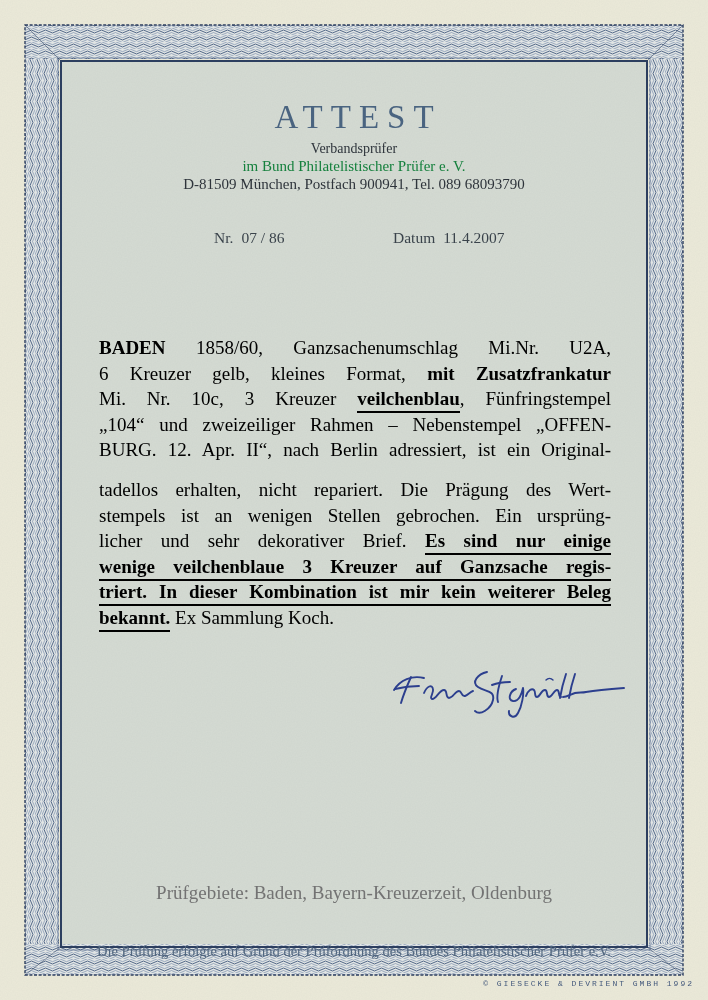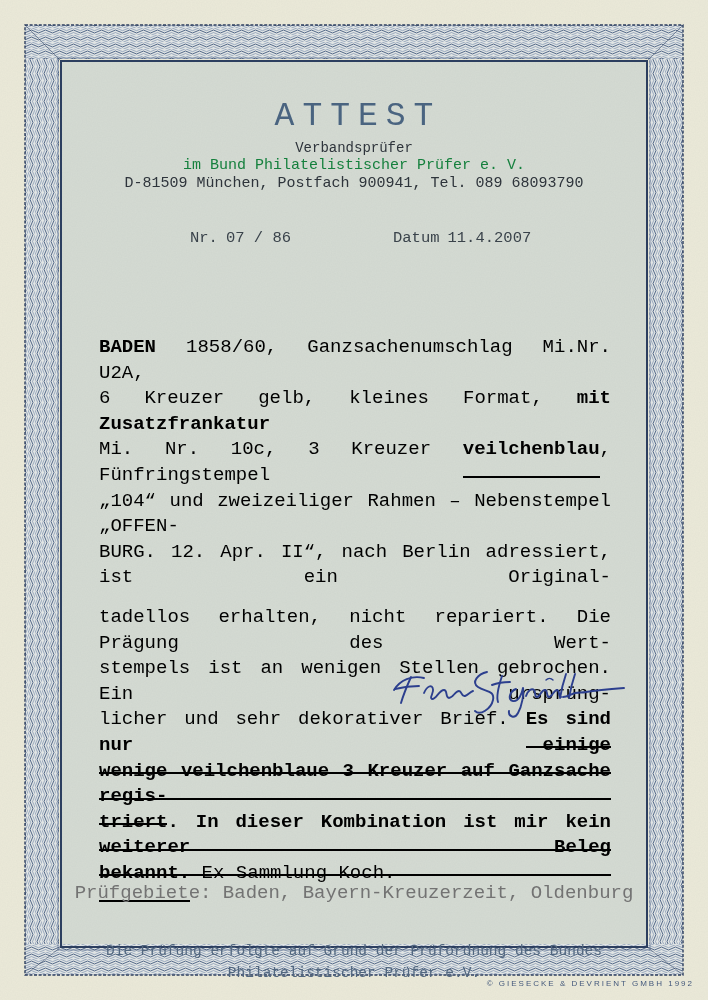--- a/index.html
+++ b/index.html
@@ -4,54 +4,54 @@
 <style>
   html,body { margin:0; padding:0; background:#ffffff; }
   .page {
     position:relative; width:708px; height:1000px; overflow:hidden;
     background:#ecead9;
     font-family:"Liberation Serif", serif;
   }
   .frame-svg { position:absolute; left:0; top:0; z-index:1; }
   .inner {
     position:absolute; left:62px; top:62px; width:584px; height:884px;
-    z-index:3; color:#262b30;font-family:Liberation Mono, monospace;
+    z-index:3; color:#262b30;
   }
   .cert-header { position:absolute; top:34px; left:0; width:100%; text-align:center; }
   .cert-title {
     font-size:33px; letter-spacing:8px; color:#4a6480; line-height:42px;
     font-weight:400; text-indent:8px;
   }
   .examiner-name {
     font-size:23px; font-weight:bold; color:#23282e; letter-spacing:1px;
     line-height:28px; margin-top:6px;
   }
   .examiner-role { font-size:14px; color:#2e343b; line-height:17px; margin-top:2px; }
   .examiner-assoc { font-size:15px; color:#15803d; line-height:18px; }
   .examiner-addr { font-size:15px; color:#2e343b; line-height:18px; }
   .meta-row { position:absolute; top:167px; left:0; width:100%; height:20px; font-size:15.5px; color:#3a434b; }
-  .meta-number { position:absolute; left:128px; }
+  .meta-number { position:absolute; left:152px; }
   .meta-date { position:absolute; left:331px; }
   .meta-row .val { margin-left:8px; }
   .cert-body {
     position:absolute; top:273px; left:37px; width:512px;
     font-size:19px; line-height:25.6px; color:#000000;
   }
   .para2 { margin-top:14px; }
   .tline { text-align:justify; text-align-last:justify; white-space:normal; }
   .tline.tlast { text-align-last:left; }
   .tline .b { font-weight:bold; }
-  .tline .u { border-bottom:2px solid currentColor; padding-bottom:16px; }
+  .tline .u { border-bottom:2px solid currentColor; padding-bottom:2px; }
   .signature-block { position:absolute; top:598px; left:318px; width:250px; height:62px; }
   .cert-footer { position:absolute; top:820px; left:0; width:100%; text-align:center; }
   .footer-areas { font-size:19px; color:#737373; line-height:22px; }
   .footer-rules { font-size:14.5px; color:#52677f; line-height:22px;margin-top:36px; }
   .printer-credit {
     position:absolute; top:979px; right:14px; z-index:3;
-    font-family:Liberation Sans, sans-serif;
+    font-family:Liberation Mono, monospace;
     font-size:8px; letter-spacing:2px; color:#44597c;
   }
 </style>
 </head>
 <body>
 
 <div class="page">
 
   <svg class="frame-svg" width="708" height="1000" viewBox="0 0 708 1000" aria-hidden="true">
     <defs>

